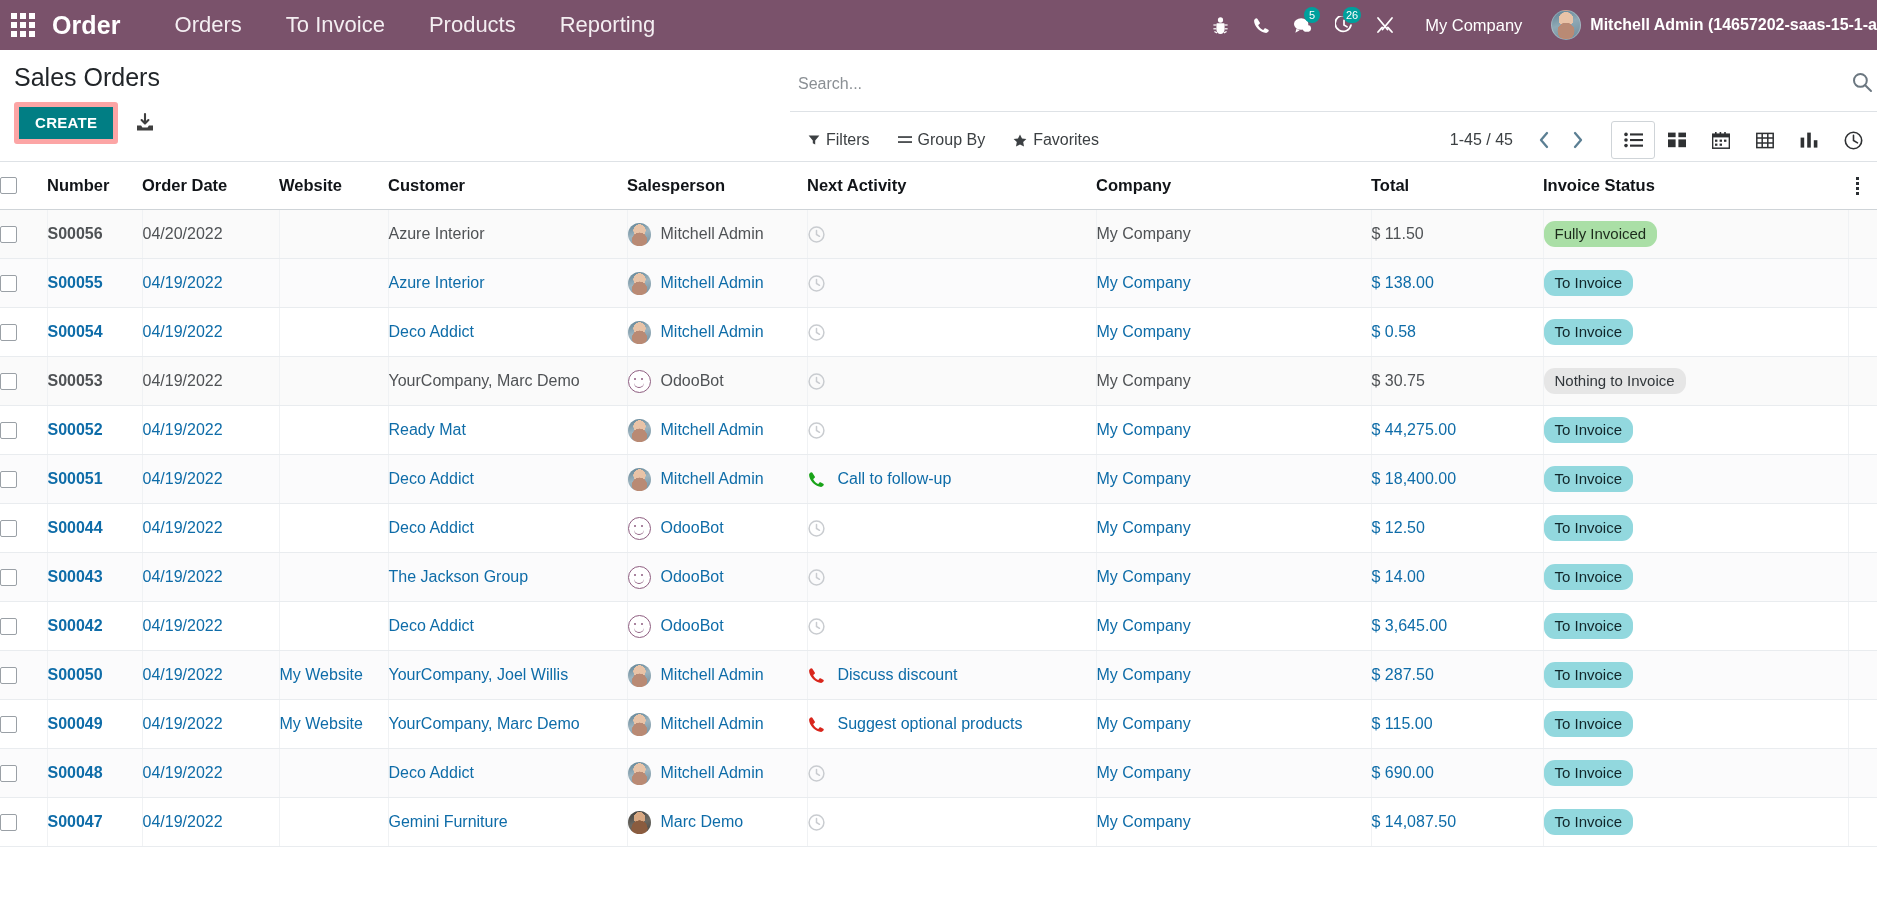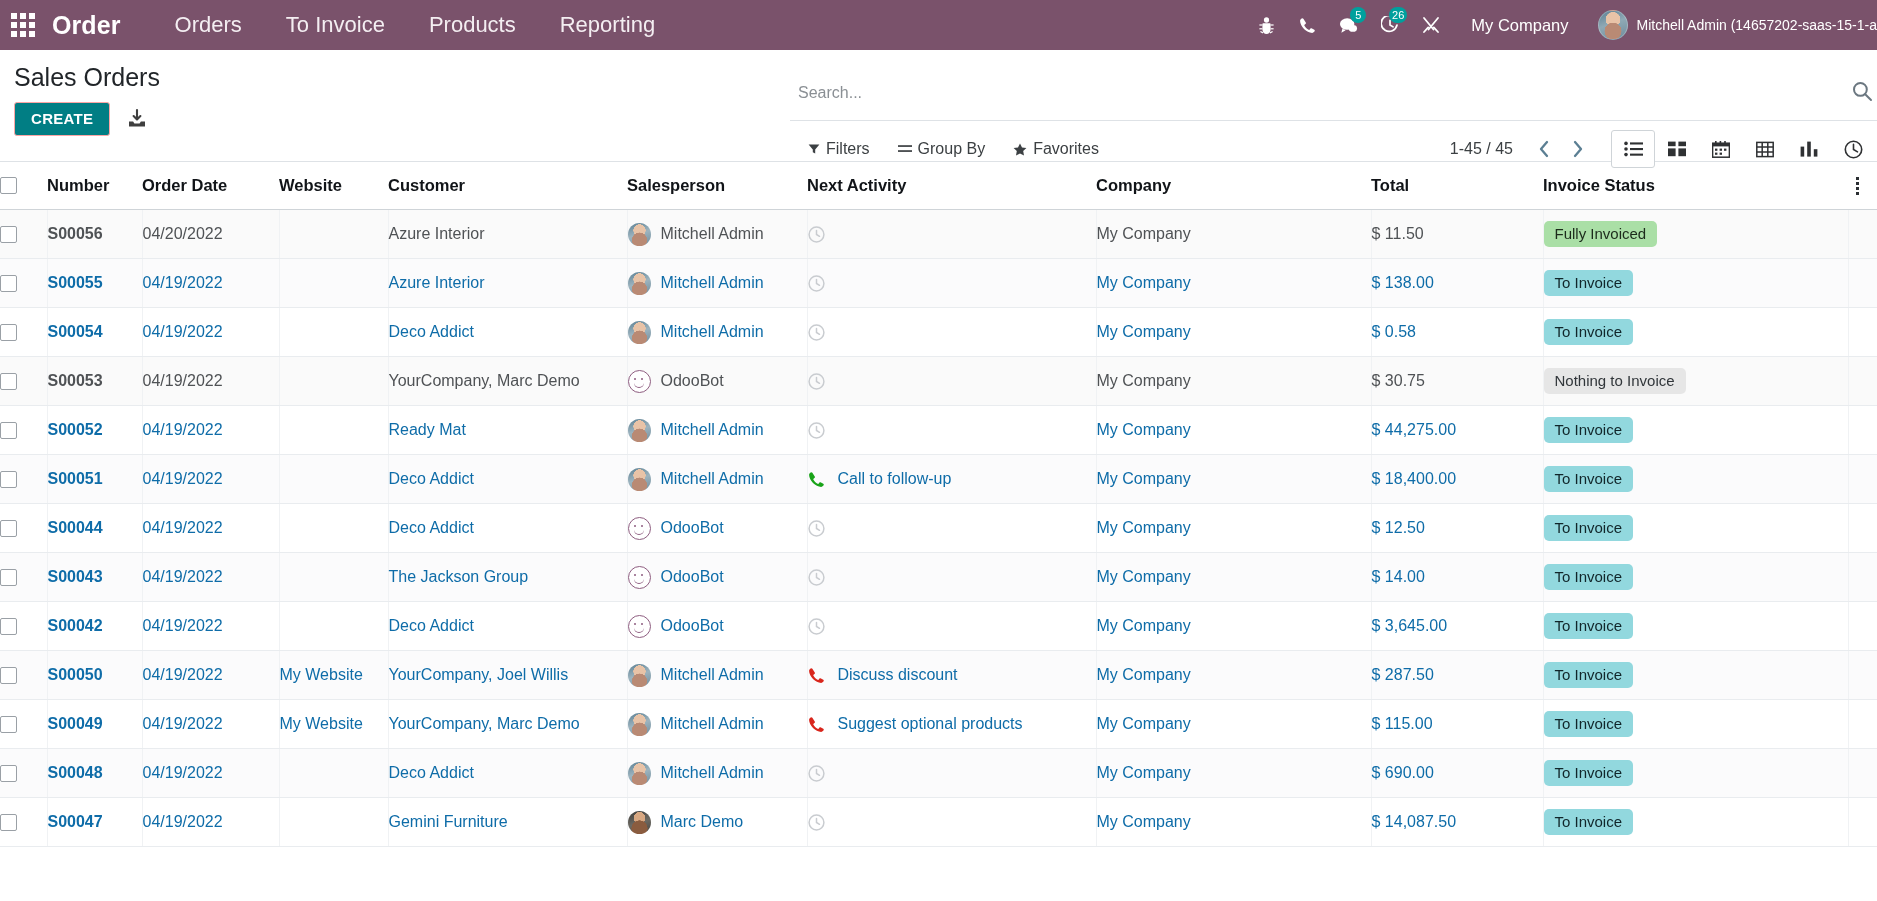--- a/index.html
+++ b/index.html
@@ -100,21 +100,21 @@
     width: 30px; height: 30px;
     border-radius: 50%;
     background:
       radial-gradient(circle at 50% 72%, #b98a74 0 34%, transparent 35%),
       radial-gradient(circle at 50% 30%, #e8c3a7 0 30%, transparent 31%),
       linear-gradient(160deg, #5b7f92 0%, #8fa9b5 45%, #6e8b9b 100%);
     flex: 0 0 auto;
     margin-right: 9px;
     border: 1px solid rgba(255,255,255,0.25);
   }
-  .nav-user-name { font-size: 14px; line-height: 50px; }
+  .nav-user-name { font-size: 16px; line-height: 50px; font-weight: bold; }
 
   
   .control-panel {
     background: #ffffff;
     border-bottom: 1px solid #dee2e6;
     position: relative;
     height: 112px;
   }
   .cp-left {
     position: absolute;
@@ -124,40 +124,40 @@
     font-size: 25px;
     color: #212529;
     font-weight: normal;
     margin: 0 0 10px 0;
     line-height: 30px;
   }
   .cp-buttons { display: flex; align-items: center; }
   .btn-create {
     background: #017e84;
     color: #ffffff;
-    border: 1px solid #fca5a5;
+    border: 5px solid #fca5a5;
     font-size: 15px;
     font-weight: bold;
     letter-spacing: .3px;
     padding: 7px 16px;
     border-radius: 3px;
     cursor: pointer;
     line-height: 18px;
   }
   .btn-upload {
     margin-left: 16px;
     cursor: pointer;
     color: #4c4c4c;
     display: flex; align-items: center;
   }
 
   
   .cp-right {
     position: absolute;
-    left: 790px; right: 0; top: 16px;
+    left: 790px; right: 0; top: 7px;
     height: 136px;
   }
   .searchview {
     height: 55px;
     border-bottom: 1px solid #dee2e6;
     display: flex;
     align-items: center;
     padding-left: 4px;
   }
   .search-input {
@@ -331,21 +331,21 @@
 
   .act { display: flex; align-items: center; }
   .act .ic { width: 18px; margin-right: 12px; display: flex; align-items: center; justify-content: center; }
   .act-label { color: #0e6ca8; }
 
   .badge {
     display: inline-block;
     font-size: 15px;
     line-height: 19px;
     padding: 3px 11px 4px;
-    border-radius: 5px;
+    border-radius: 11px;
     white-space: nowrap;
   }
   .badge.green { background: #aadfa6; color: #1c2b1b; }
   .badge.cyan { background: #92d8de; color: #11262a; }
   .badge.grey { background: #e6e6e6; color: #31363a; }
 
   .opt-dots {
     display: flex; flex-direction: column; align-items: center; gap: 2px;
   }
   .opt-dots i { width: 3px; height: 3px; background: #2b2f33; display: block; }

